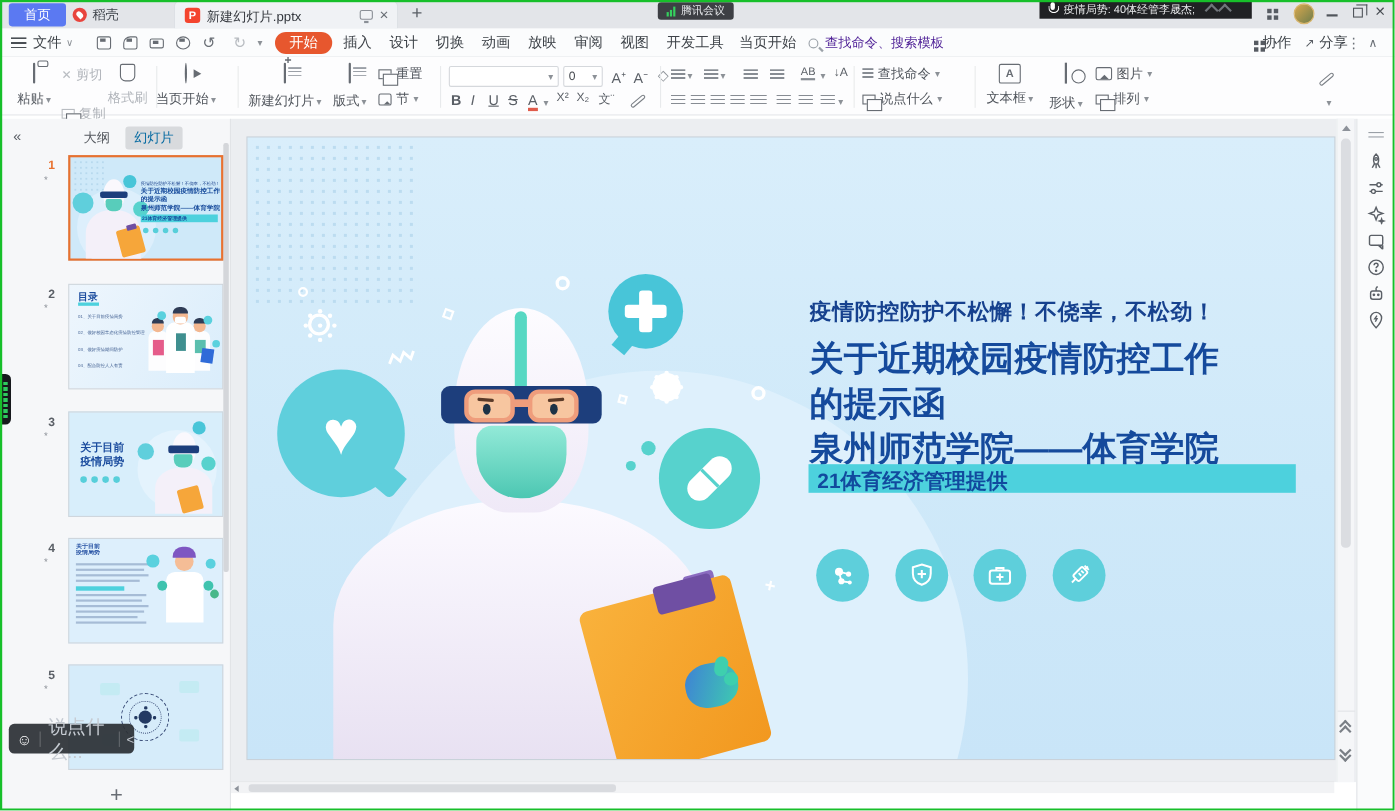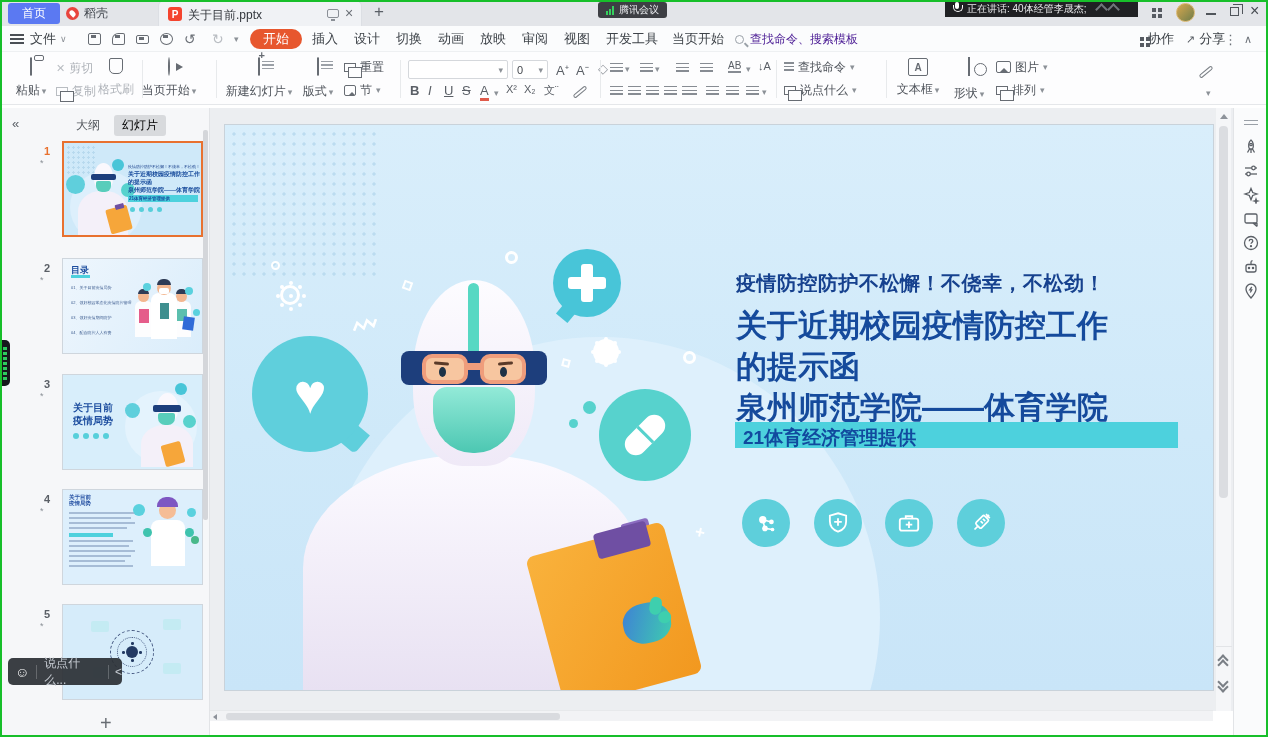--- a/index.html
+++ b/index.html
@@ -76,21 +76,21 @@
 .tbox-ic{width:20px;height:18px;border:1.5px solid #676c73;border-radius:2px;margin:0 auto;
   font-size:10px;color:#676c73;display:flex;align-items:center;justify-content:center;font-weight:bold}
 .pic-ic{width:15px;height:12px;border:1.5px solid #676c73;border-radius:2px;position:relative;overflow:hidden}
 .pic-ic::before{content:"";position:absolute;left:2px;top:6px;border-left:5px solid transparent;border-right:5px solid transparent;border-bottom:5px solid #676c73}
 .arr-ic{width:12px;height:9px;border:1.4px solid #676c73;position:relative}
 .arr-ic::before{content:"";position:absolute;left:3px;top:3px;width:12px;height:9px;border:1.4px solid #676c73;background:#fdfdfe}
 
 
 .lpanel{position:absolute;left:0;top:108px;width:210px;height:629px;background:#f6f7f9;border-right:1px solid #e2e4e7}
 .ptab{font-size:12px;color:#55595f;padding:2px 8px;border-radius:3px}
-.ptab.on{background:#d8dadd;color:#000000}
+.ptab.on{background:#d8dadd;color:#0369a1}
 .thumb{position:absolute;left:62px;width:141px;height:96px;background:#cfe9f9;border:1px solid #cfd6dd;overflow:hidden}
 .thumb.sel{border:2px solid #e8712f}
 .tnum{position:absolute;left:30px;width:20px;text-align:right;font-size:11px;font-weight:bold;color:#5a5f66}
 .tstar{position:absolute;left:40px;font-size:9px;color:#8b9097}
 .tinytxt{position:absolute;white-space:nowrap;overflow:hidden}
 .mini-dot{position:absolute;border-radius:50%}
 .mini-person i{position:absolute}
 
 
 .canvas{position:absolute;left:210px;top:108px;width:1023px;height:603px;background:#eceef1}
@@ -156,21 +156,21 @@
 <div id="app">
 
   <div class="tabbar">
     <div class="home-btn">首页</div>
     <div class="docer-tab">
       <span class="flame"></span>
       <span>稻壳</span>
     </div>
     <div class="doc-tab">
       <span class="plogo">P</span>
-      <span class="doc-title nowrap">关于目前.pptx</span>
+      <span class="doc-title nowrap">新建幻灯片.pptx</span>
       <span class="moni"></span>
       <span class="tab-close">×</span>
     </div>
     <span class="tab-plus">+</span>
     <div class="meet-pill">
       <span class="sig">
           <i style="height:4px"></i>
           <i style="height:6px"></i>
           <i style="height:9px"></i>
         </span>
@@ -224,21 +224,21 @@
 
   <div class="ribbon">
     <div class="bigbtn" style="left:10px;top:6px;width:42px">
       <span class="clip-ic"></span>
       <div class="rlabel" style="margin-top:6px"><span>粘贴</span><span class="caret">▾</span></div>
     </div>
     <div class="mi" style="left:56px;top:9px;height:14px;gap:4px;position:absolute">
       <span style="color:#b9bdc2;font-size:11px">✕</span>
       <span class="rlabel" style="color:#b0b4ba">剪切</span>
     </div>
-    <div class="mi" style="left:56px;top:32px;height:14px;gap:4px;position:absolute">
+    <div class="mi" style="left:56px;top:44px;height:14px;gap:4px;position:absolute">
       <span class="arr-ic" style="border-color:#b9bdc2"></span>
       <span class="rlabel" style="color:#b0b4ba">复制</span>
     </div>
     <div class="bigbtn" style="left:96px;top:6px;width:40px">
       <span class="tbox-ic" style="width:14px;height:16px;border-radius:2px 2px 5px 5px"></span>
       <div class="rlabel" style="margin-top:7px;color:#b0b4ba">格式刷</div>
     </div>
     <span class="rsep" style="left:142px"></span>
     <div class="bigbtn" style="left:138px;top:6px;width:62px">
       <span class="play-ic"></span>
@@ -640,30 +640,30 @@
     <span class="chev down" style="position:absolute;left:3px;top:575px"></span>
   </div>
   <div class="hscroll">
     <span style="position:absolute;left:3px;top:3px;border-top:3.5px solid transparent;border-bottom:3.5px solid transparent;border-right:4px solid #8d929a"></span>
     <span class="hthumb"></span>
   </div>
 
   <div class="meet">
     <div class="meet-bar">
       <span class="mic" style="margin-left:7px"></span>
-      <span class="nowrap" style="font-size:10px;color:#e9eaec;margin-left:6px;max-width:130px">正在讲话: 40体经管李晟杰;</span>
+      <span class="nowrap" style="font-size:10px;color:#e9eaec;margin-left:6px;max-width:130px">疫情局势: 40体经管李晟杰;</span>
       <span class="mchev" style="left:152px;top:5px"></span>
       <span class="mchev" style="left:164px;top:5px"></span>
     </div>
   </div>
 
   <div class="chatbub">
     <span style="font-size:14px;color:#fff;margin:0 7px">☺</span>
     <span class="vsep"></span>
-    <span style="font-size:12px;margin:0 7px">说点什么...</span>
+    <span style="font-size:17px;margin:0 7px">说点什么...</span>
     <span class="vsep"></span>
     <span style="font-size:12px;margin-left:6px">&lt;</span>
   </div>
 
   <div class="audmeter">
       <i></i>
     </div>
 
   <div class="shareframe"></div>
 </div>

